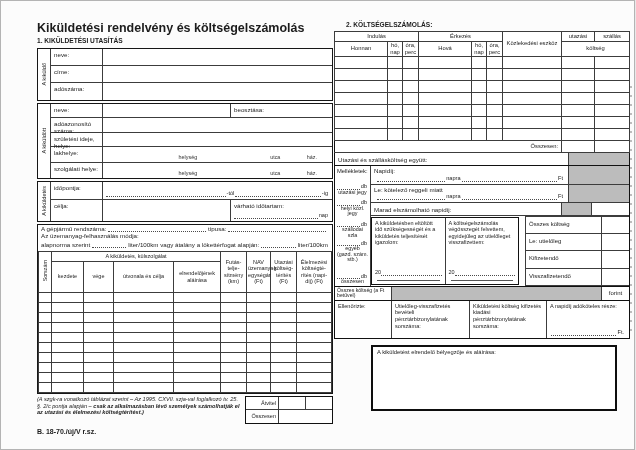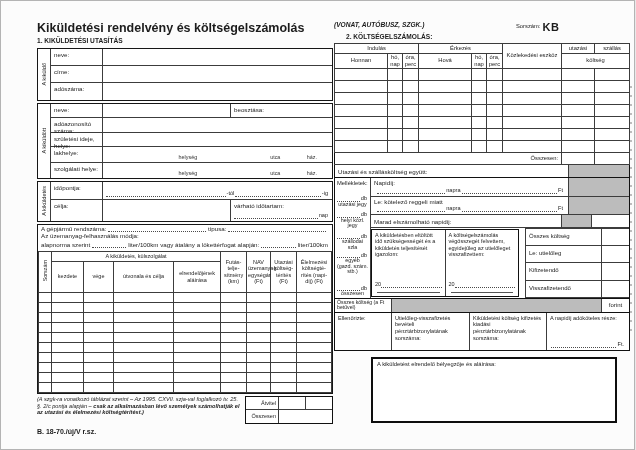--- a/index.html
+++ b/index.html
@@ -387,27 +387,20 @@
         <div class="crow">
           <div class="clabel">Összesen</div>
           <div class="ccell"></div>
         </div>
       </div>
     </div>
     <div class="formnum">B. 18-70./új/V r.sz.</div>
   </div>
 
   <div class="right">
-    <div class="note-row">
-      <span class="modes">(VONAT, AUTÓBUSZ, SZGK.)</span>
-      <span class="serial">
-        <span class="slabel">Sorszám:</span>
-        <span class="sval">KB</span>
-      </span>
-    </div>
     <div class="sec2">2. KÖLTSÉGELSZÁMOLÁS:</div>
 
     <table class="exp-table">
       <colgroup>
         <col style="width:53px">
           <col style="width:15px">
           <col style="width:16px">
           <col style="width:53px">
         <col style="width:15px">
           <col style="width:16px">

